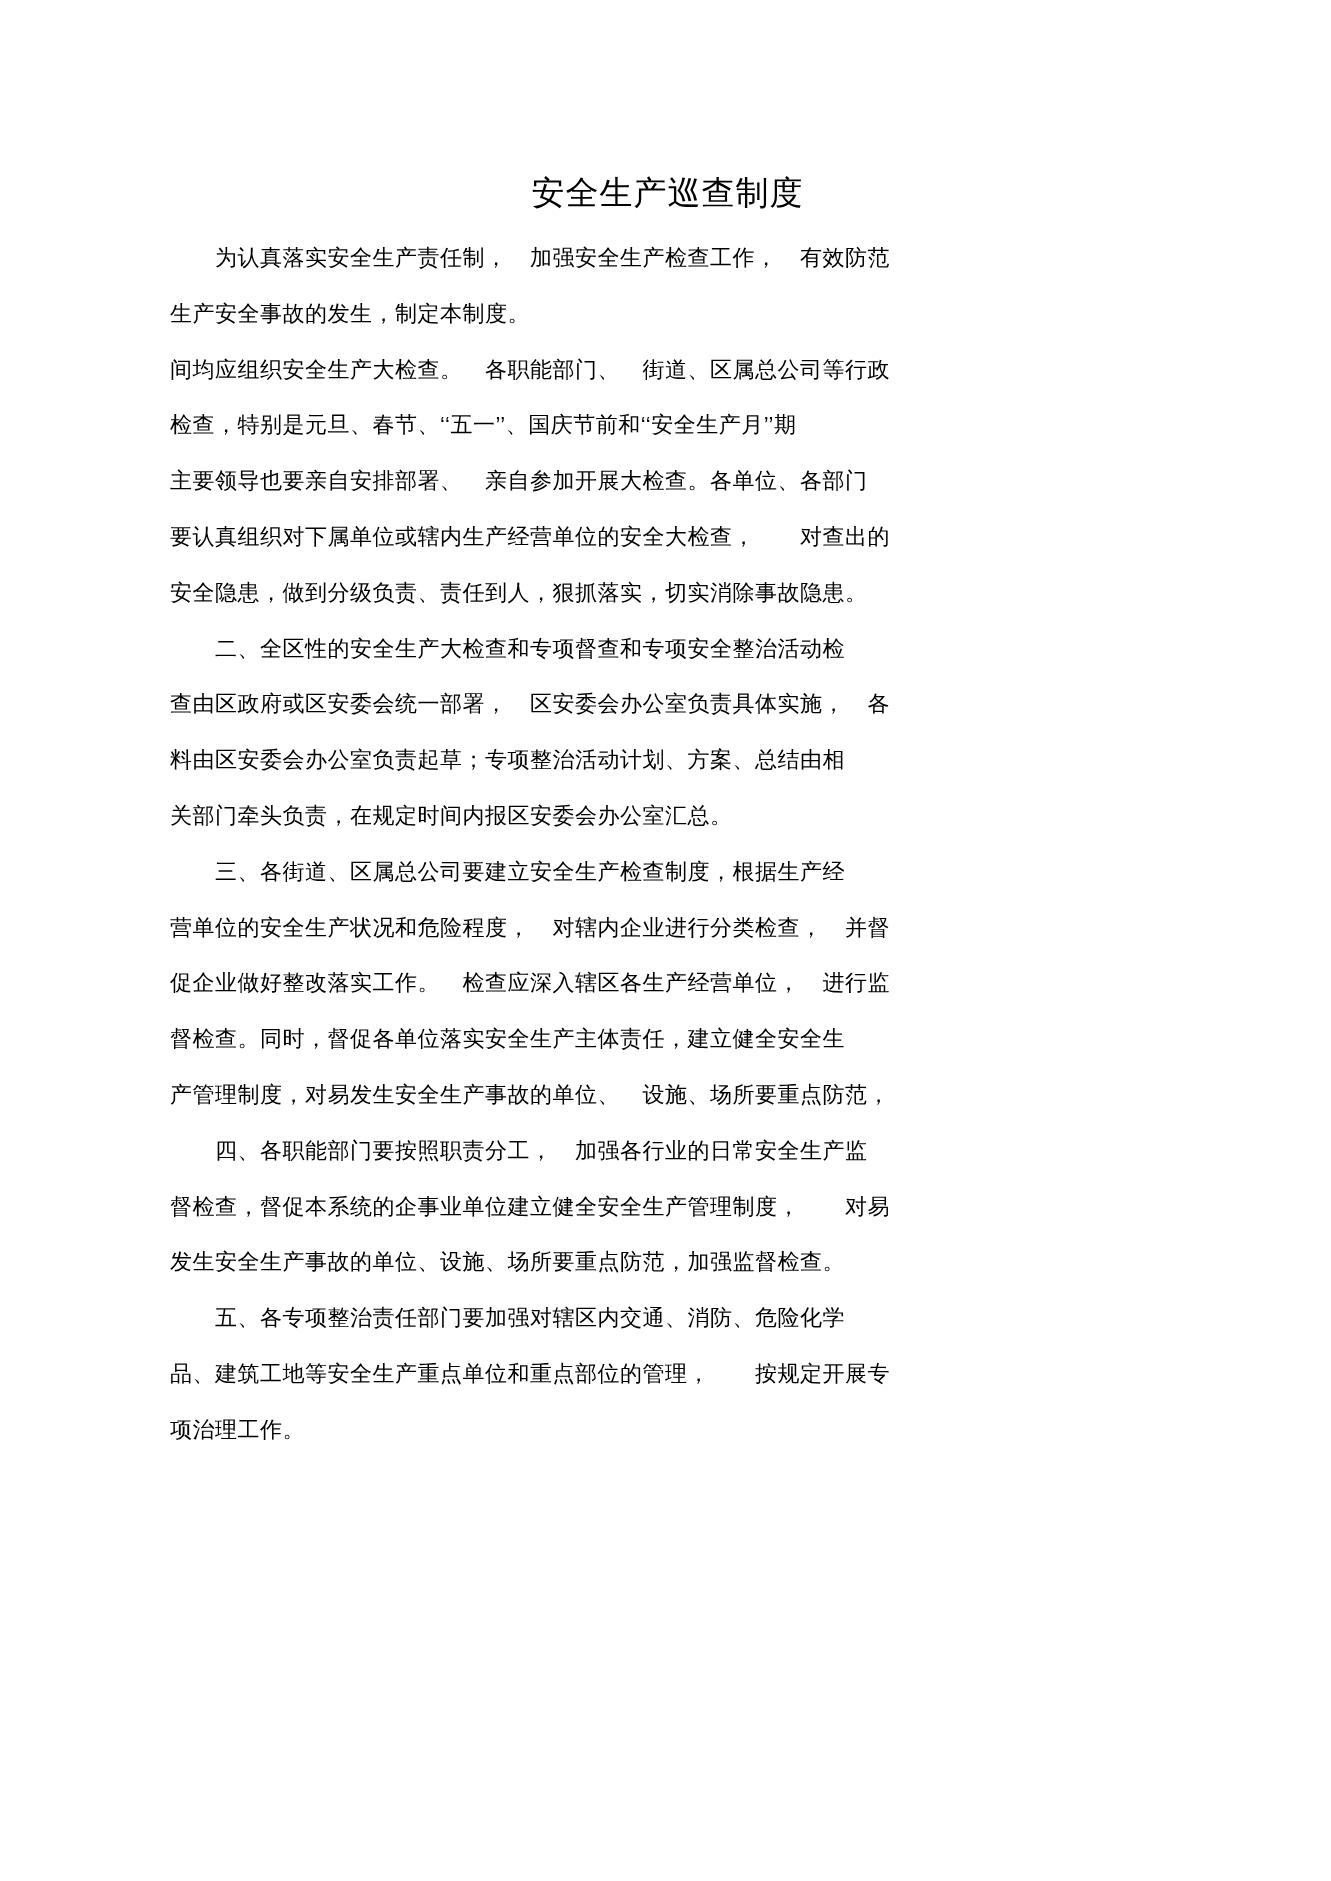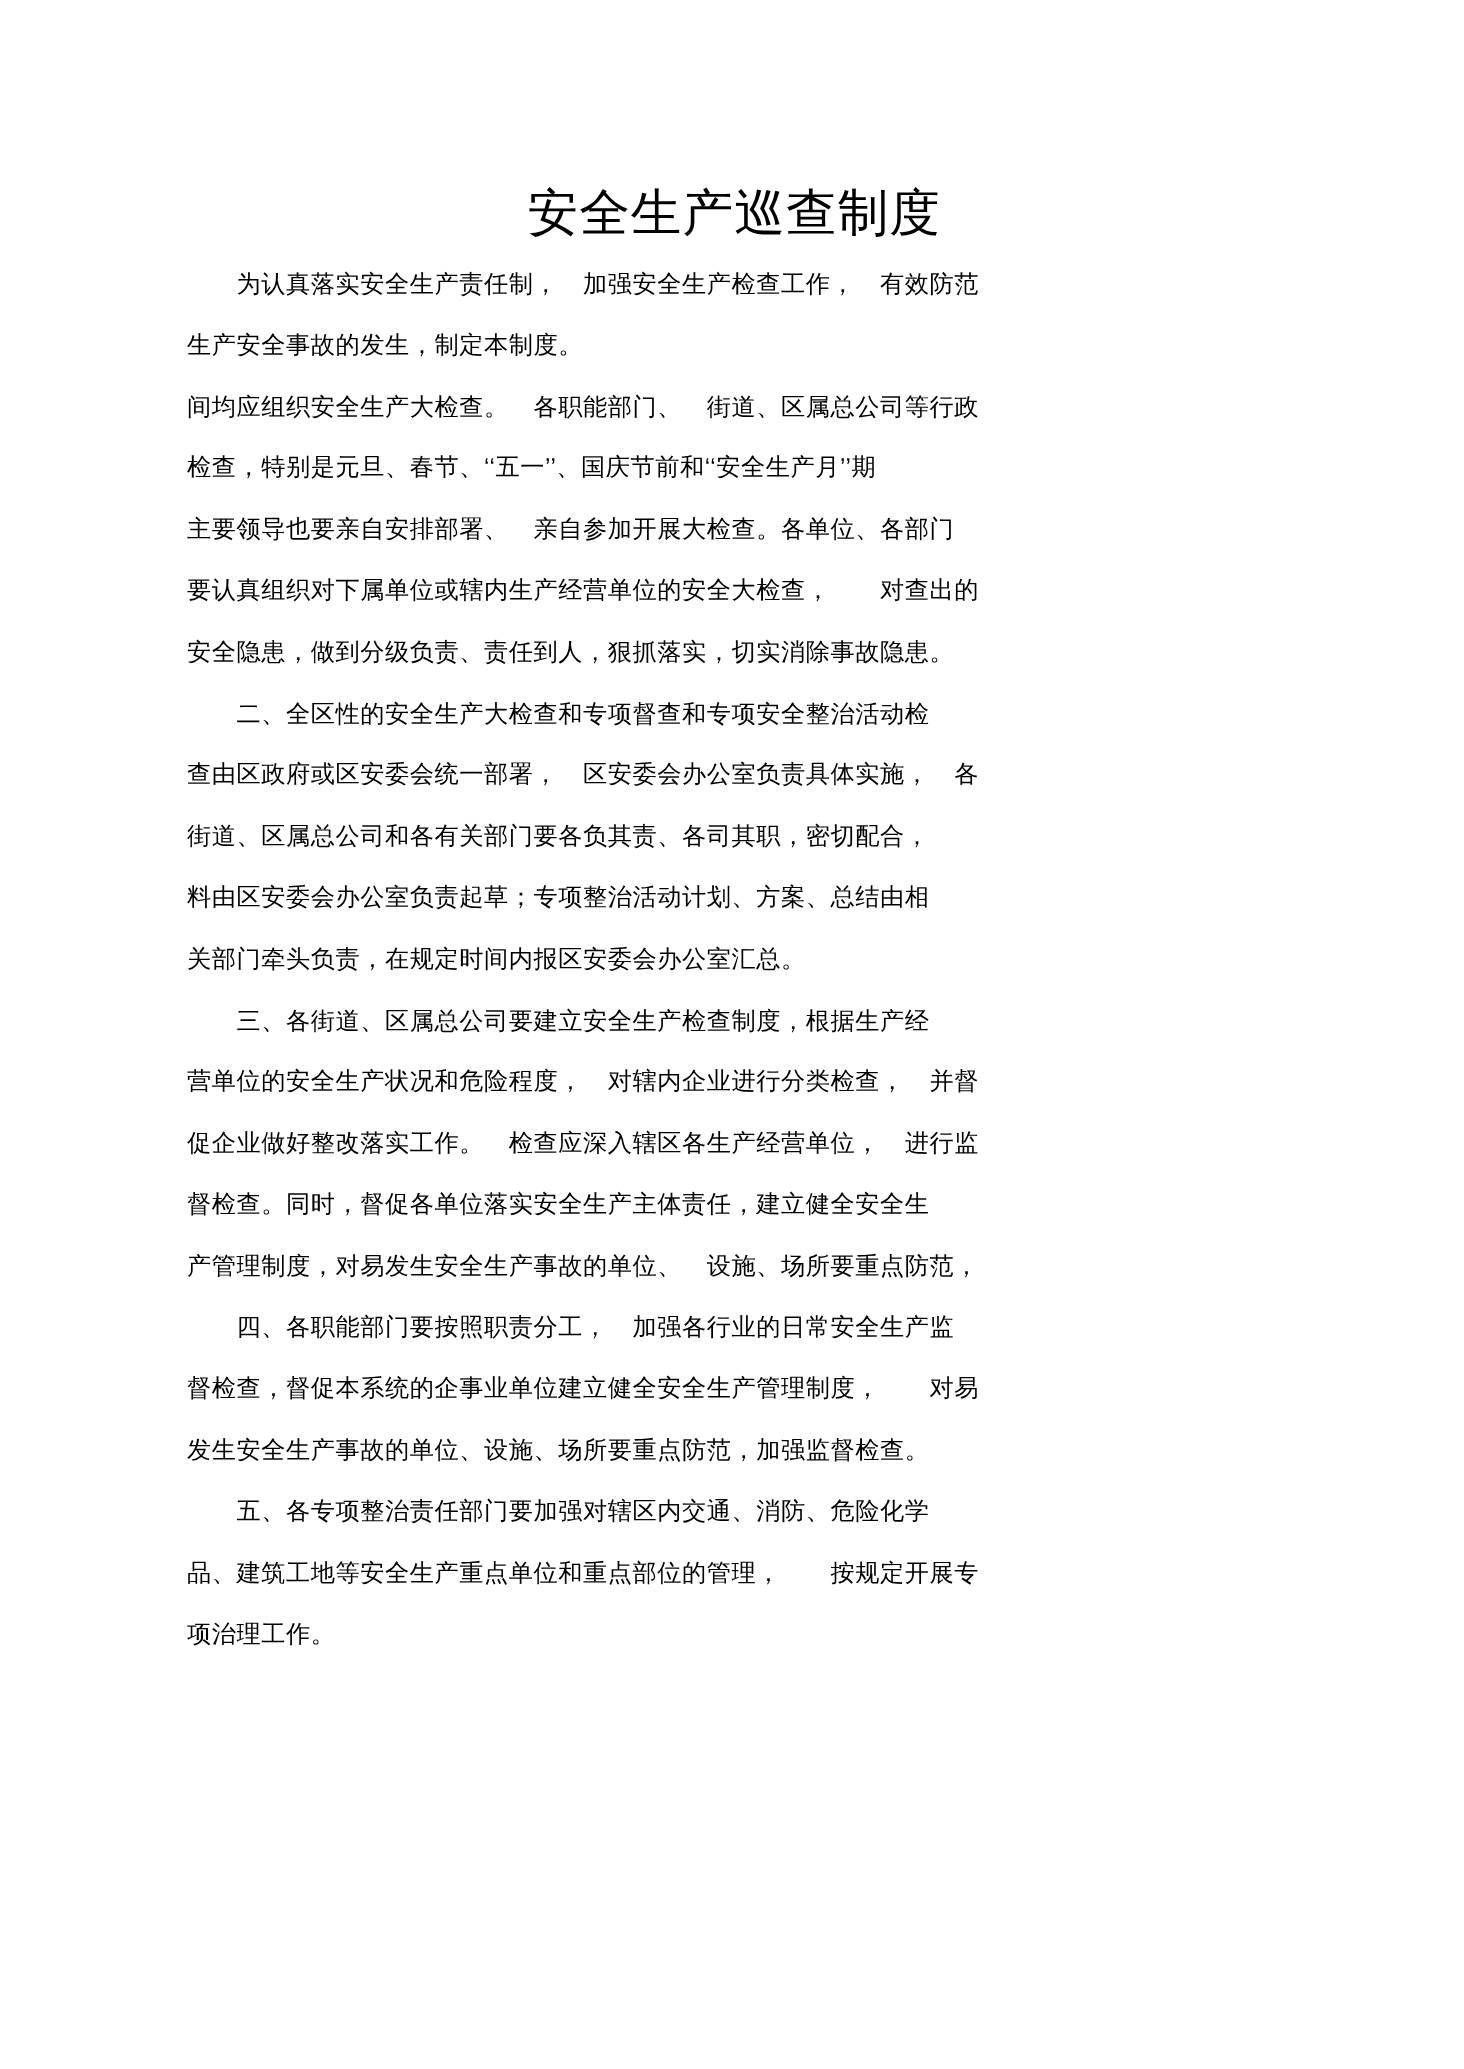--- a/index.html
+++ b/index.html
@@ -15,21 +15,21 @@
     font-family: "Liberation Sans", sans-serif;
     color: #000000;
   }
   .page {
     position: absolute;
     top: 164px;
     left: 170px;
     width: 995px;
   }
   .title {
-    font-size: 46px;
+    font-size: 33px;
     font-weight: 400;
     line-height: 58px;
     text-align: center;
     margin: 0 0 8px 0;
     letter-spacing: 1px;
     white-space: pre;
   }
   .line {
     font-size: 22px;
     line-height: 55.8px;
@@ -45,21 +45,20 @@
   <h1 class="title">安全生产巡查制度</h1>
   <p class="line">　　为认真落实安全生产责任制，　加强安全生产检查工作，　有效防范</p>
   <p class="line">生产安全事故的发生，制定本制度。</p>
   <p class="line">间均应组织安全生产大检查。　各职能部门、　街道、区属总公司等行政</p>
   <p class="line">检查，特别是元旦、春节、‘‘五一’’、国庆节前和‘‘安全生产月’’期</p>
   <p class="line">主要领导也要亲自安排部署、　亲自参加开展大检查。各单位、各部门</p>
   <p class="line">要认真组织对下属单位或辖内生产经营单位的安全大检查，　　对查出的</p>
   <p class="line">安全隐患，做到分级负责、责任到人，狠抓落实，切实消除事故隐患。</p>
   <p class="line">　　二、全区性的安全生产大检查和专项督查和专项安全整治活动检</p>
   <p class="line">查由区政府或区安委会统一部署，　区安委会办公室负责具体实施，　各</p>
-  <p class="line">街道、区属总公司和各有关部门要各负其责、各司其职，密切配合，</p>
   <p class="line">料由区安委会办公室负责起草；专项整治活动计划、方案、总结由相</p>
   <p class="line">关部门牵头负责，在规定时间内报区安委会办公室汇总。</p>
   <p class="line">　　三、各街道、区属总公司要建立安全生产检查制度，根据生产经</p>
   <p class="line">营单位的安全生产状况和危险程度，　对辖内企业进行分类检查，　并督</p>
   <p class="line">促企业做好整改落实工作。　检查应深入辖区各生产经营单位，　进行监</p>
   <p class="line">督检查。同时，督促各单位落实安全生产主体责任，建立健全安全生</p>
   <p class="line">产管理制度，对易发生安全生产事故的单位、　设施、场所要重点防范，</p>
   <p class="line">　　四、各职能部门要按照职责分工，　加强各行业的日常安全生产监</p>
   <p class="line">督检查，督促本系统的企事业单位建立健全安全生产管理制度，　　对易</p>
   <p class="line">发生安全生产事故的单位、设施、场所要重点防范，加强监督检查。</p>

